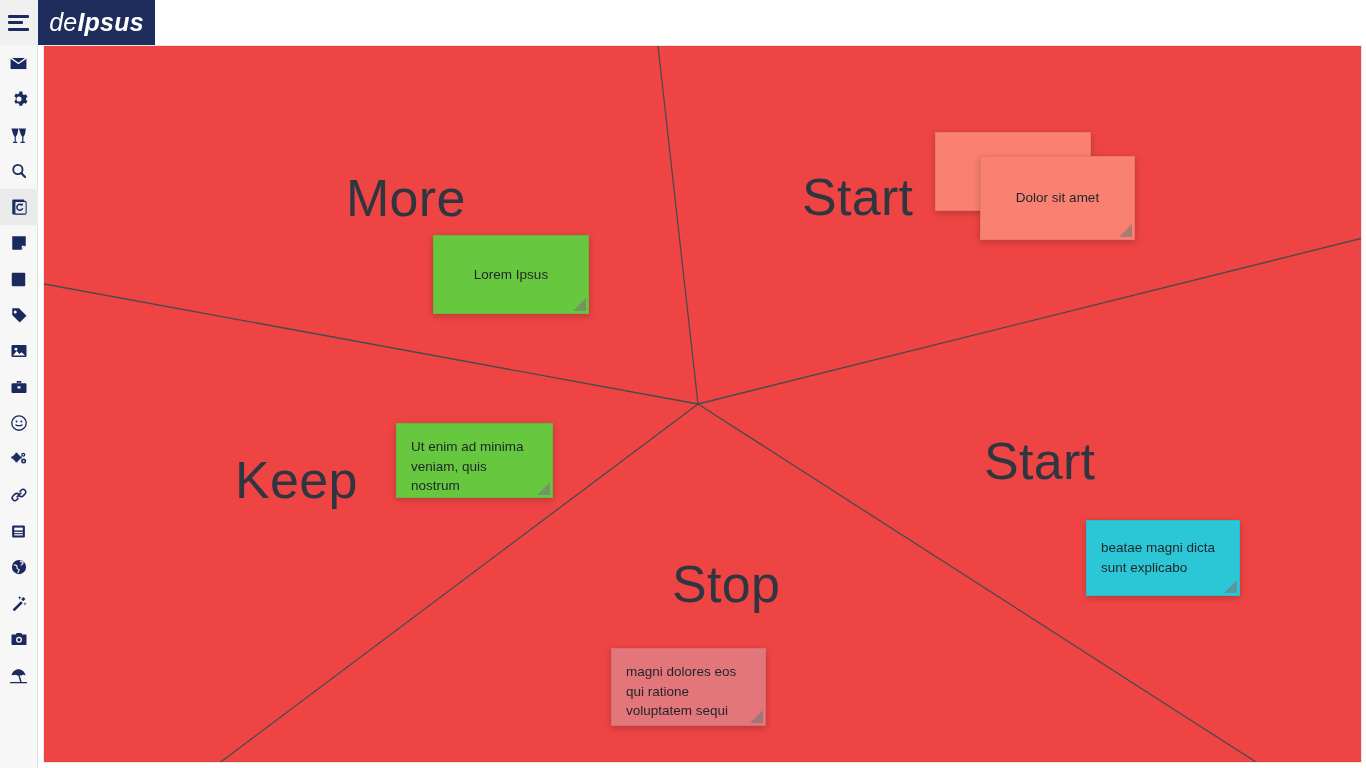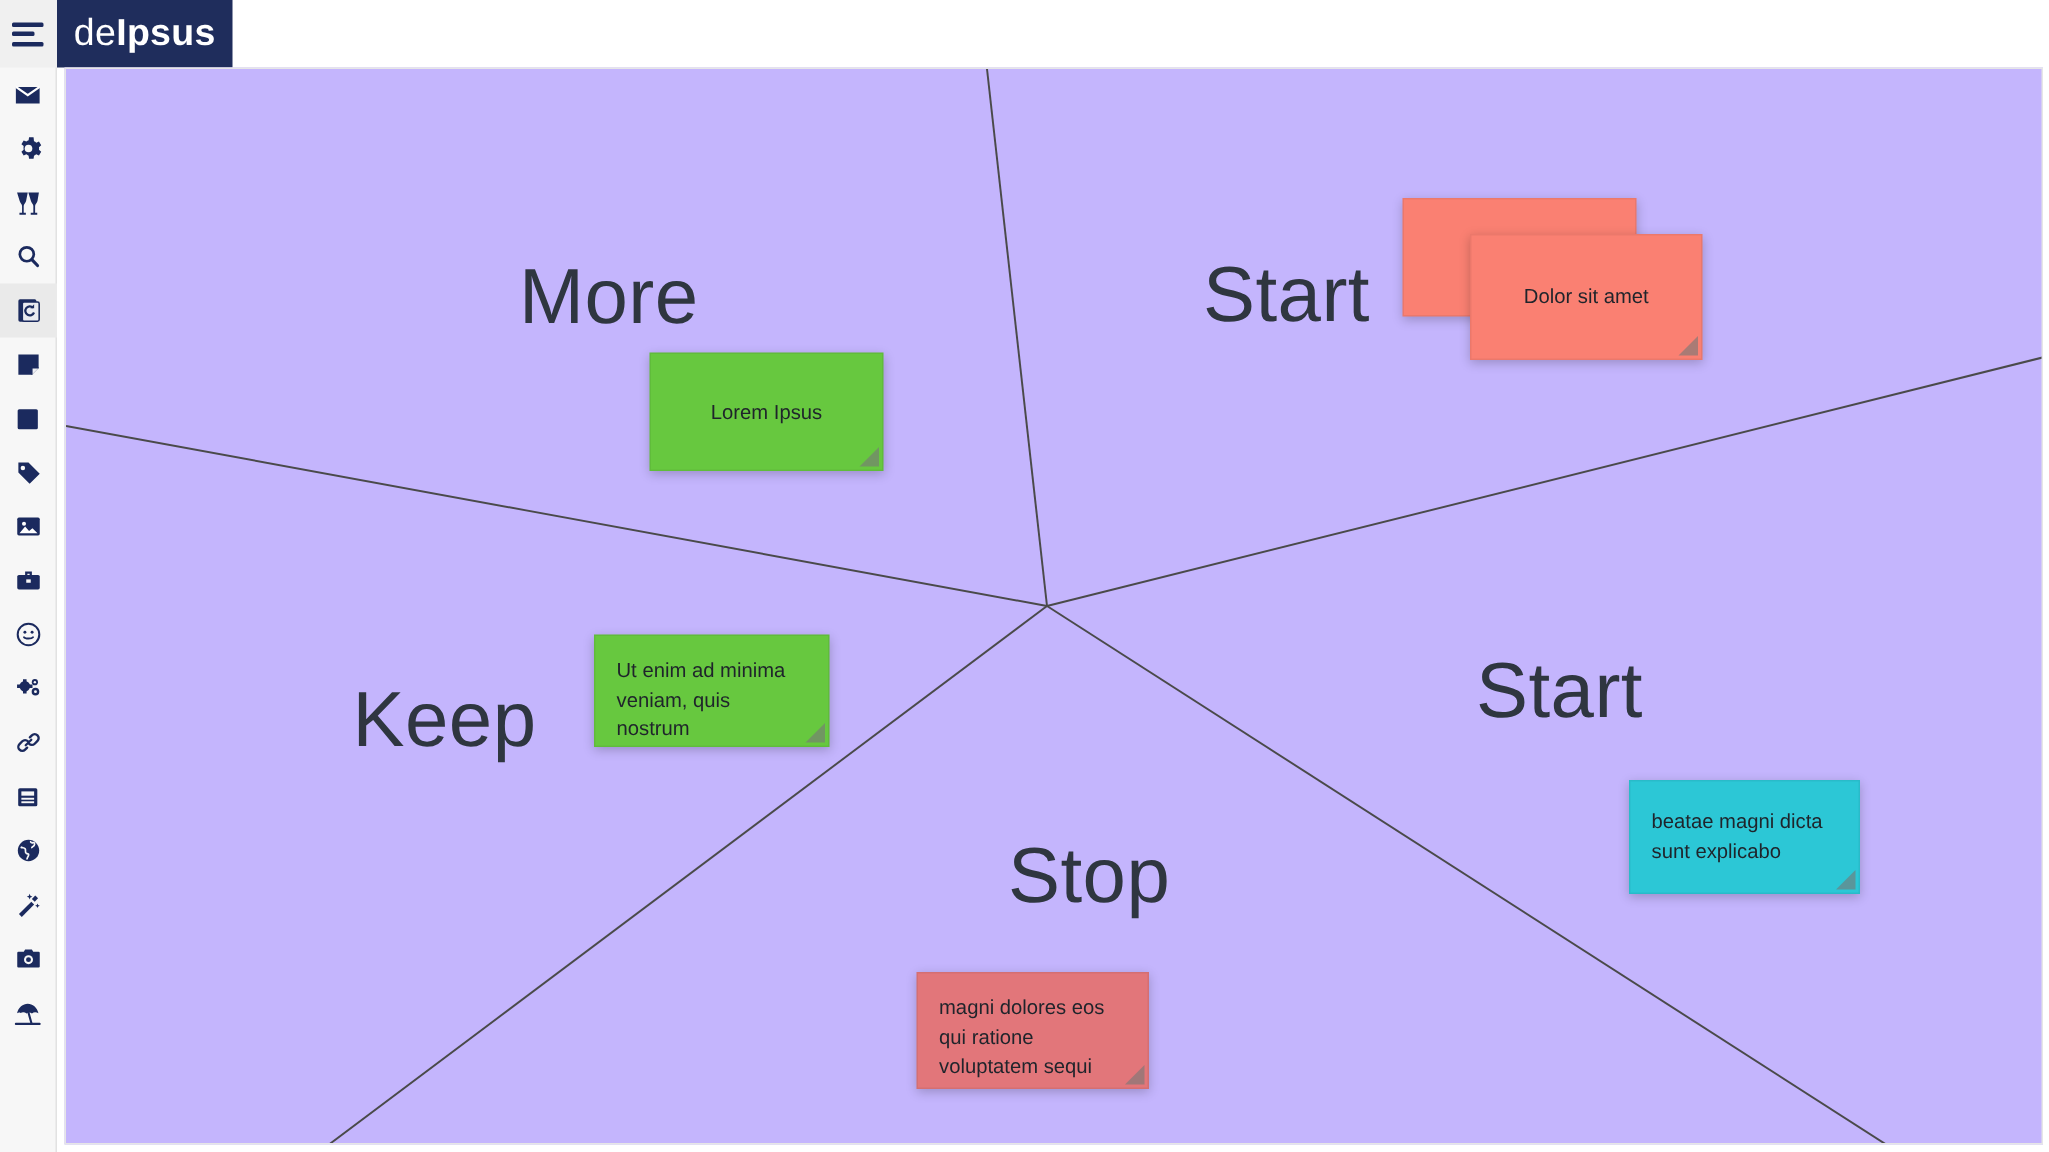--- a/index.html
+++ b/index.html
@@ -49,20 +49,21 @@
     display: flex; align-items: stretch;
   }
   .brand {
     width: 117px; height: 45px;
     background: #1f2d5c;
     display: flex; align-items: center; justify-content: center;
     color: #ffffff;
     font-size: 25px;
     letter-spacing: .2px;
     cursor: pointer;
+    font-style: italic;
   }
   .brand .lite { font-weight: 300; }
   .brand .bold { font-weight: 700; }
 
   .crumb {
     display: flex; align-items: center;
     padding-left: 18px;
     gap: 7px;
     font-size: 18px;
     color: #5b6a86;
@@ -76,21 +77,21 @@
     border-left: 5.5px solid transparent;
     border-right: 5.5px solid transparent;
     border-top: 6.5px solid #5b6a86;
   }
 
   
   .canvas {
     position: absolute;
     left: 43px; top: 45px;
     width: 1319px; height: 718px;
-    background: #c4b5fd;
+    background: #ef4444;
     border: 1px solid #e6e6e6;
     overflow: hidden;
   }
   .canvas svg.spokes { position: absolute; left: 0; top: 0; }
 
   .qlabel {
     position: absolute;
     color: #2f3640;
     font-size: 52px;
     font-weight: 300;

